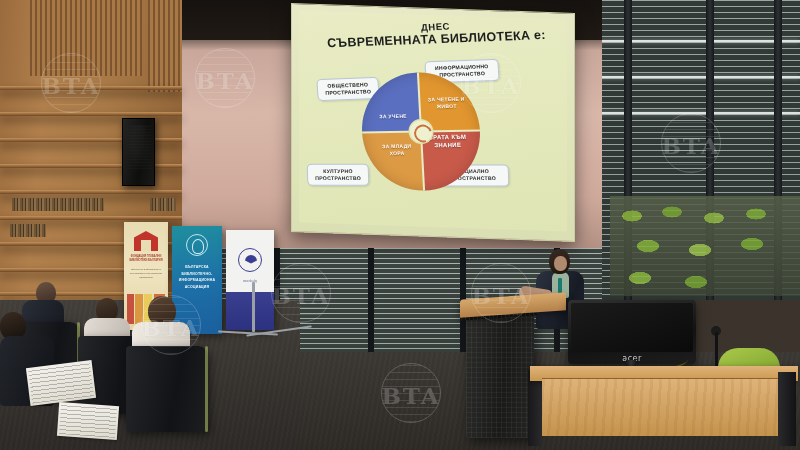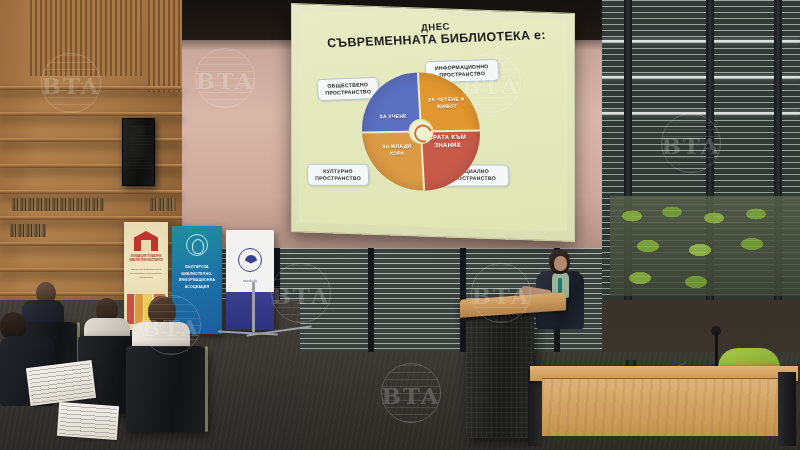--- a/index.html
+++ b/index.html
@@ -567,20 +567,23 @@
   <div class="person spk-lanyard"></div>
   <div class="person spk-head"></div>
   <div class="person spk-face"></div>
   <div class="person spk-arm"></div>
 
   <div class="podium-body"></div>
   <div class="podium-mesh"></div>
   <div class="podium-top"></div>
 
   <div class="green-chair"></div>
+  <div class="monitor">
+    <div class="monitor-brand">acer</div>
+  </div>
   <div class="mon-stand"></div>
   <div class="mon-foot"></div>
   <div class="cables"></div>
   <div class="mic-head"></div>
   <div class="mic"></div>
   <div class="mic-base"></div>
   <div class="desk-frame-l"></div>
   <div class="desk-top"></div>
   <div class="desk-front"></div>
   <div class="desk-frame-r"></div>

